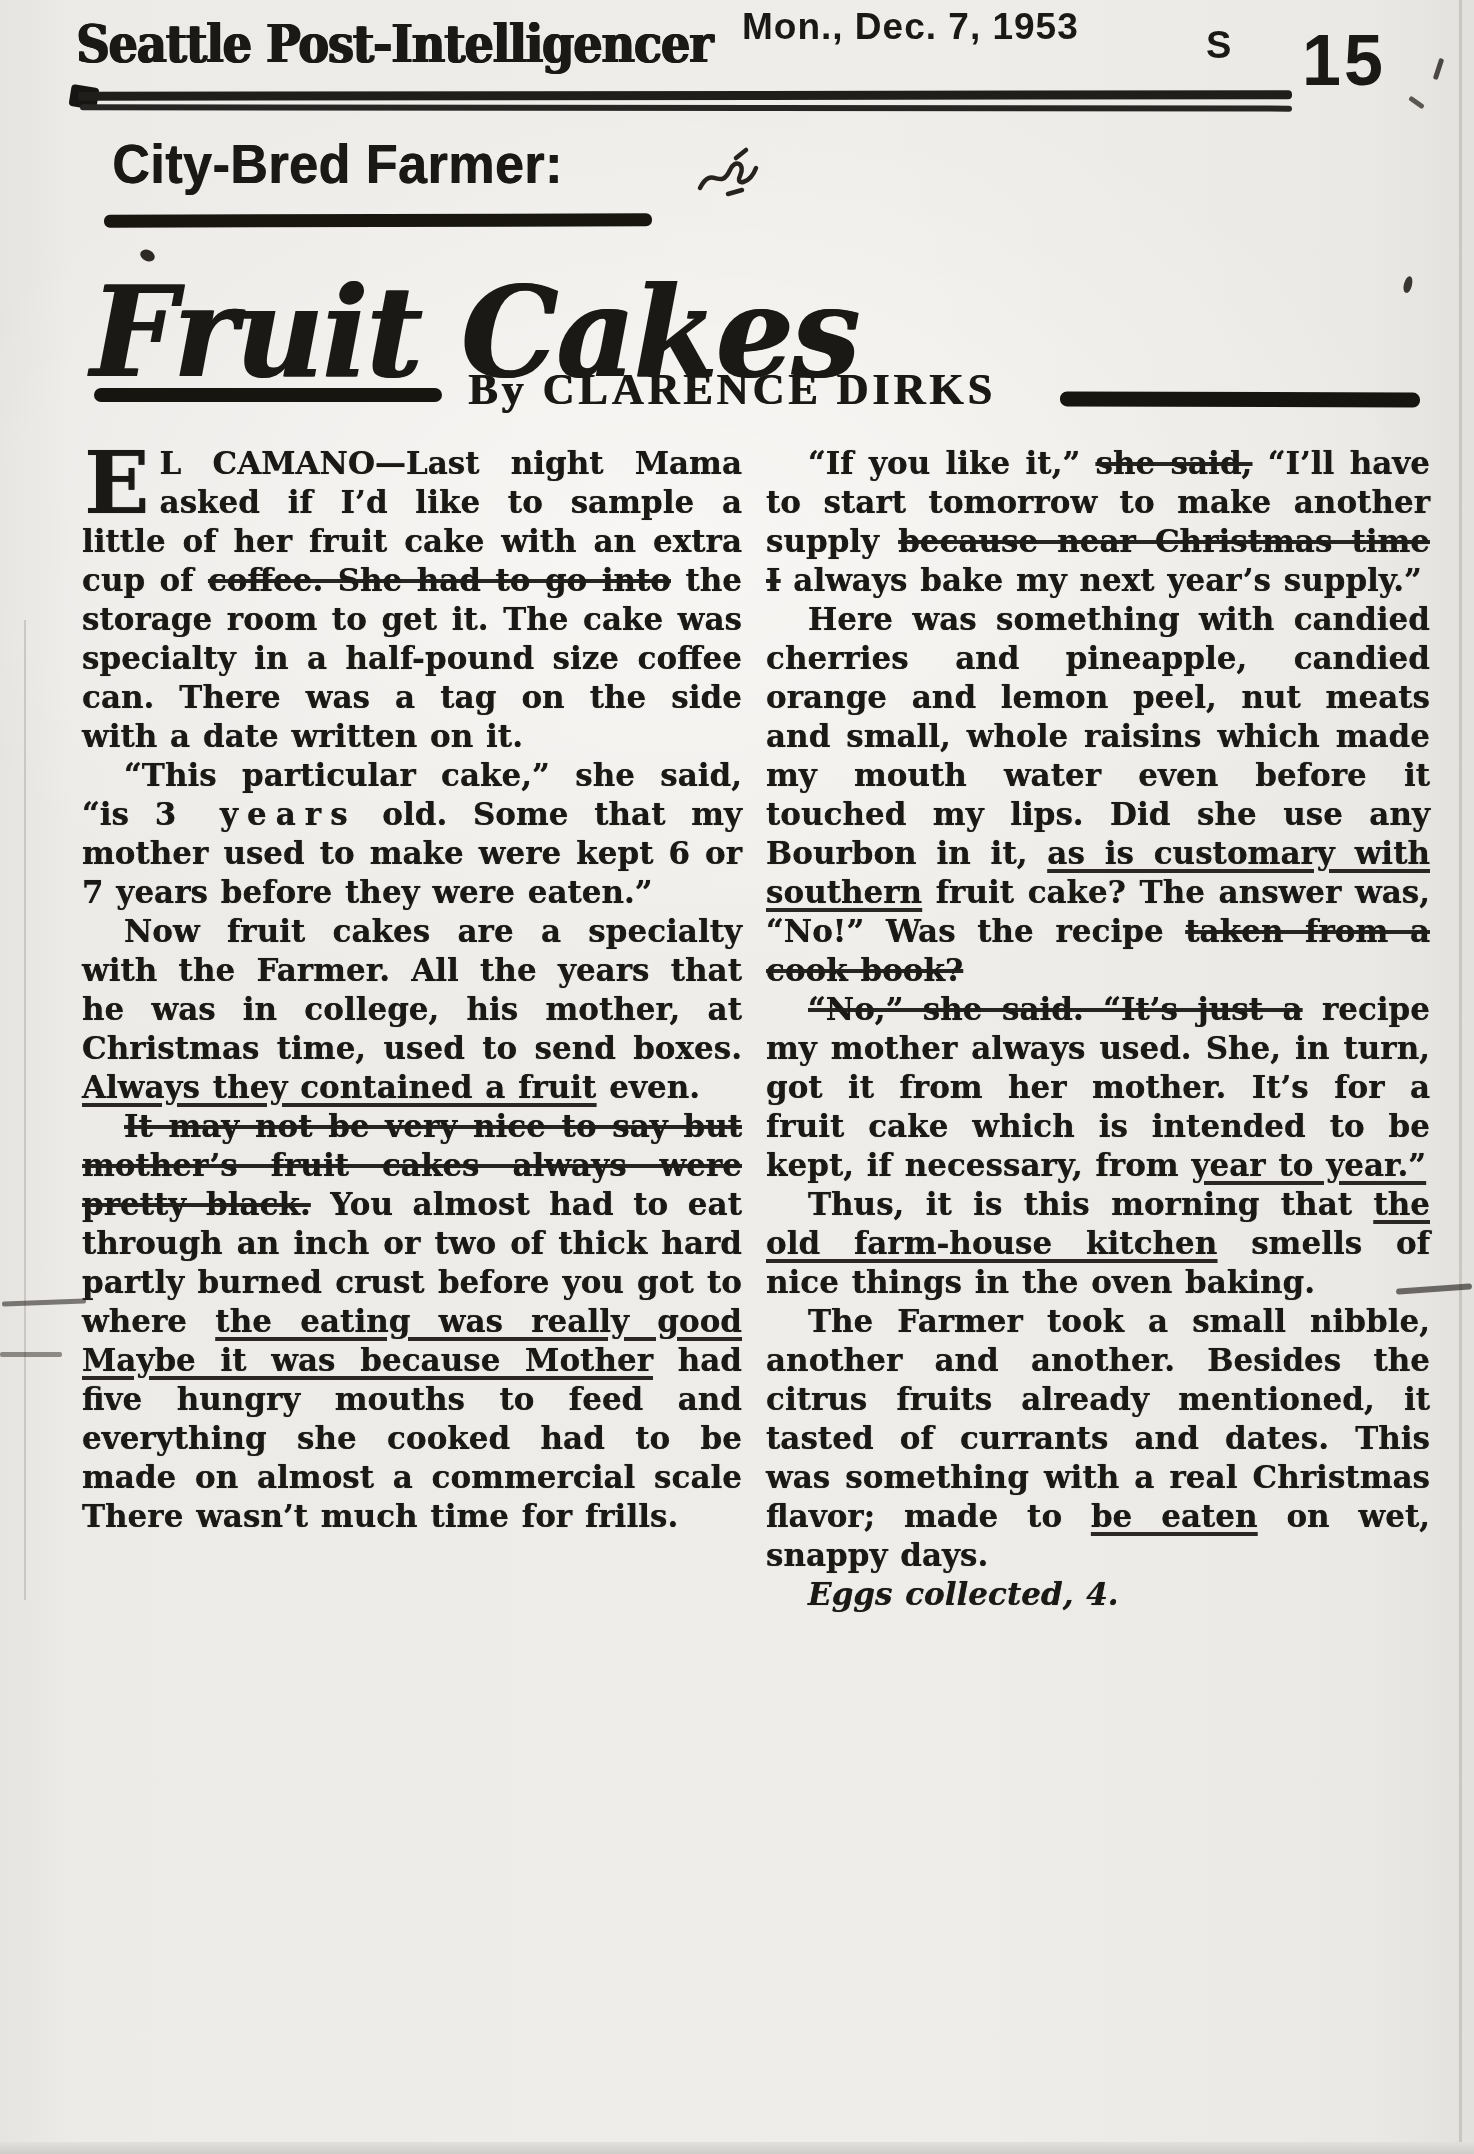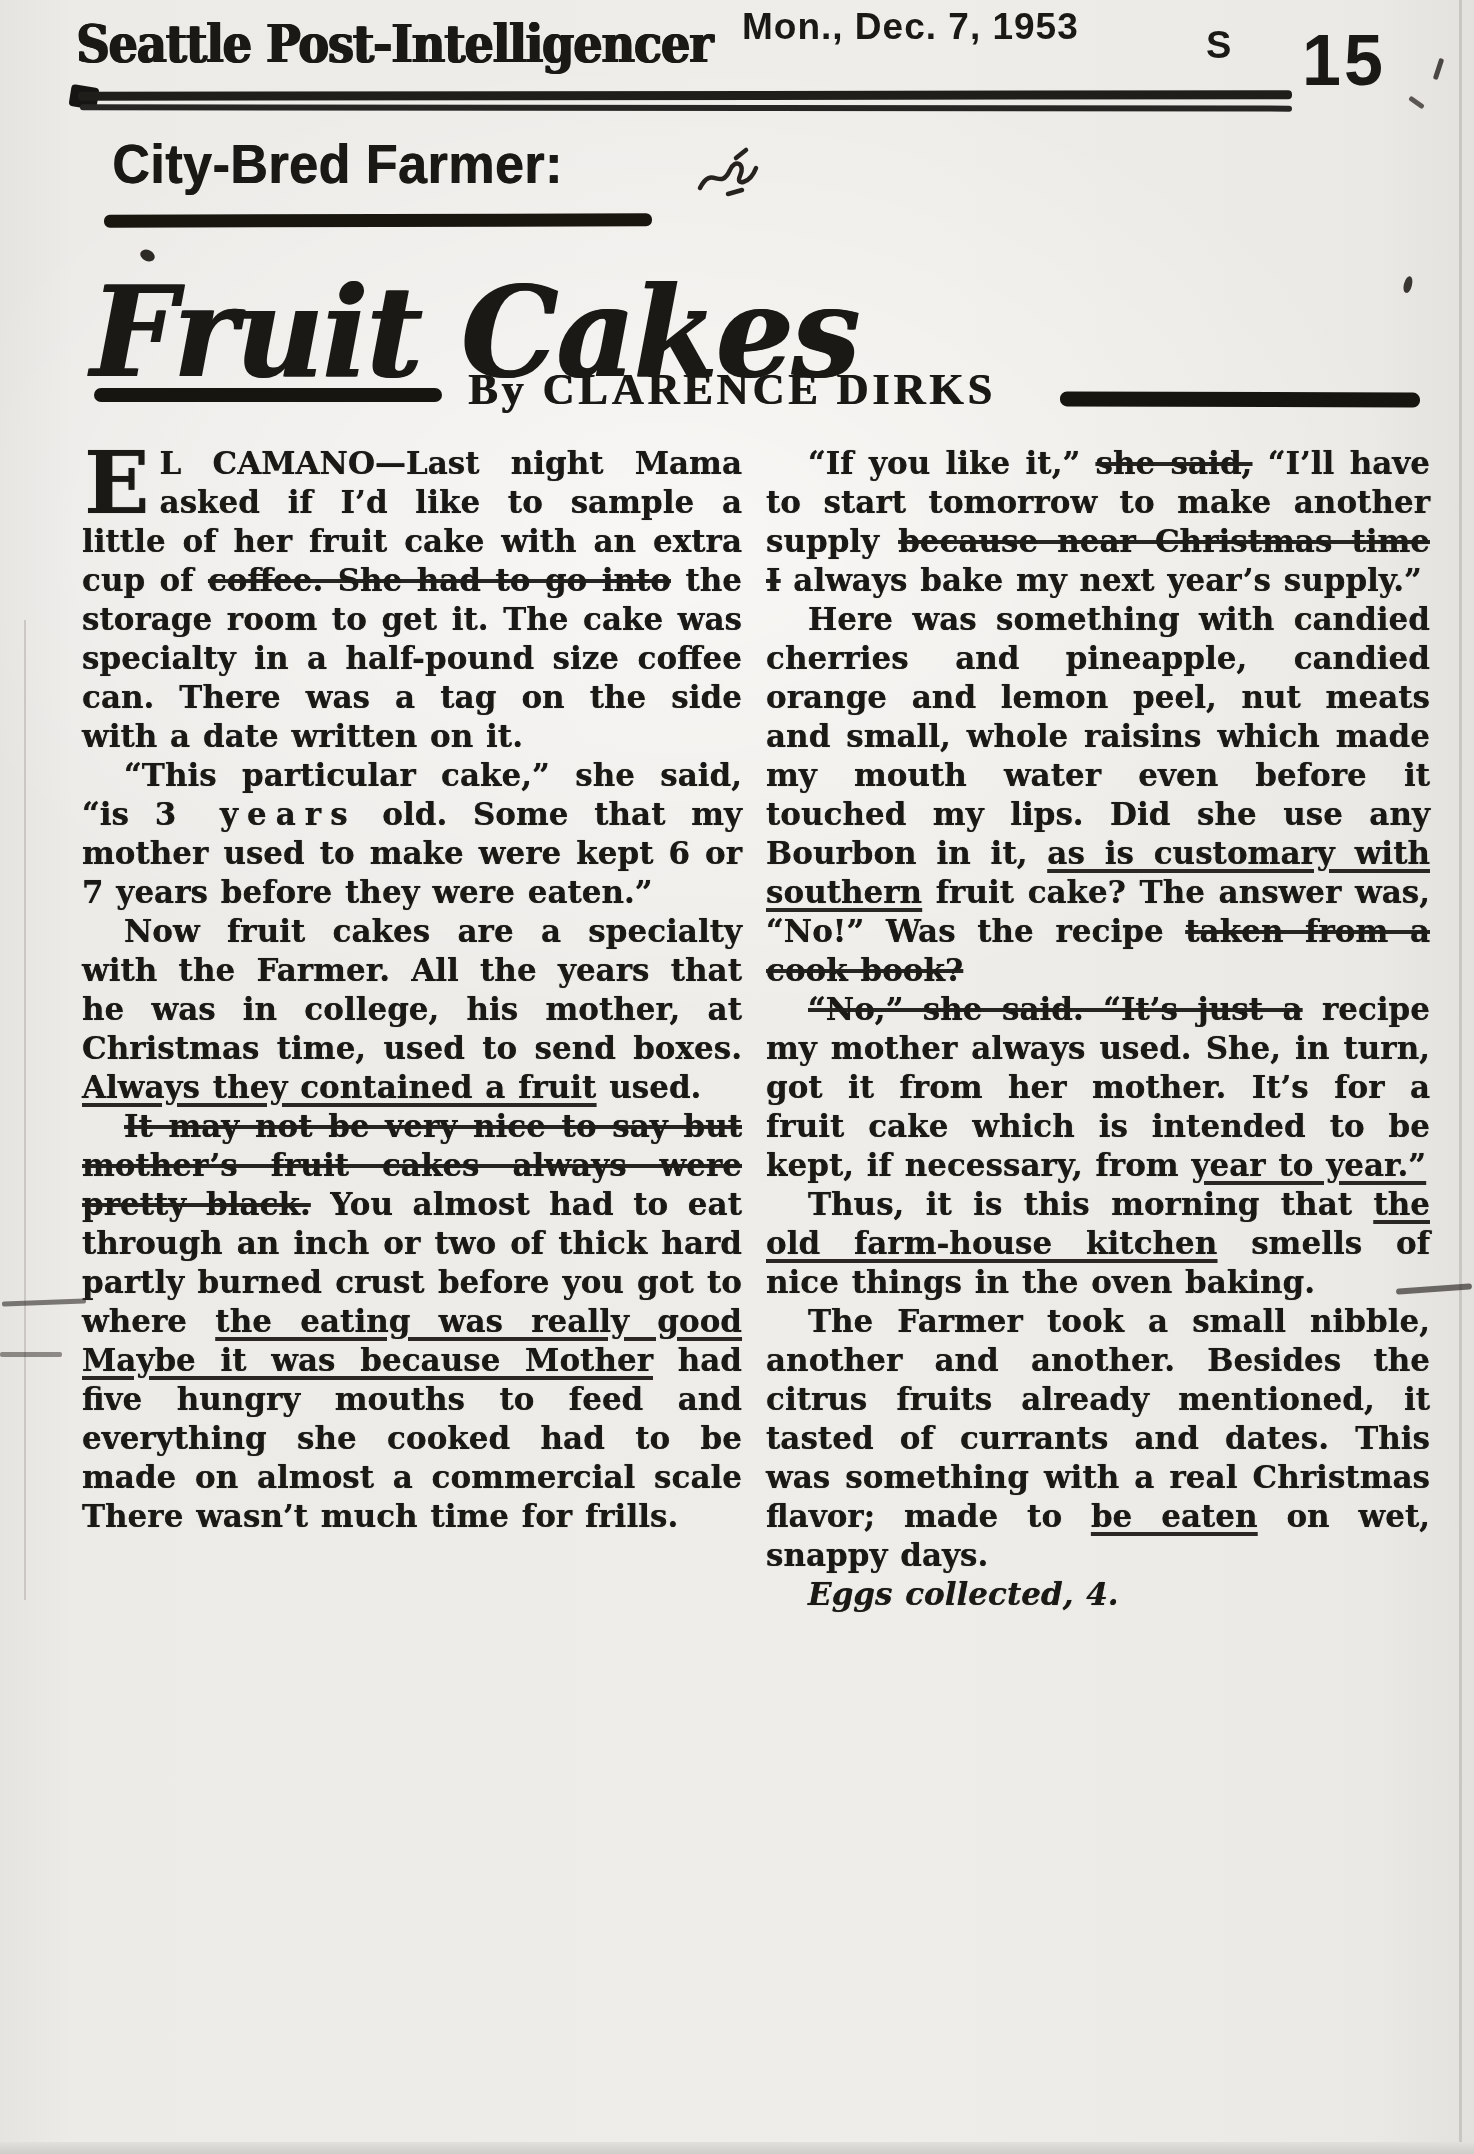--- a/index.html
+++ b/index.html
@@ -84,21 +84,21 @@
 
   <h1 class="abs headline">Fruit Cakes</h1>
 
   <div class="abs byline-rule-l"></div>
   <div class="abs byline">By CLARENCE DIRKS</div>
   <div class="abs byline-rule-r"></div>
 
   <div class="col col-left" id="col-left">
       <p class="noindent"><span class="dropcap">E</span><span>L CAMANO—Last night Mama asked if I’d like to sample a little of her fruit cake with an extra cup of </span><span class="mk-s">coffee. She had to go into</span><span> the storage room to get it. The cake was specialty in a half-pound size coffee can. There was a tag on the side with a date written on it.</span></p>
       <p><span>“This particular cake,” she said, “is </span><span class="mk-sp">3 years</span><span> old. Some that my mother used to make were kept 6 or 7 years before they were eaten.”</span></p>
-      <p><span>Now fruit cakes are a specialty with the Farmer. All the years that he was in college, his mother, at Christmas time, used to send boxes. </span><span class="mk-u">Always they contained a fruit</span><span> used.</span></p>
+      <p><span>Now fruit cakes are a specialty with the Farmer. All the years that he was in college, his mother, at Christmas time, used to send boxes. </span><span class="mk-u">Always they contained a fruit</span><span> even.</span></p>
       <p><span class="mk-s">It may not be very nice to say but mother’s fruit cakes always were pretty black.</span><span> You almost had to eat through an inch or two of thick hard partly burned crust before you got to where </span><span class="mk-u">the eating was really good</span><span> </span><span class="mk-u">Maybe it was because Mother</span><span> had five hungry mouths to feed and everything she cooked had to be made on almost a commercial scale There wasn’t much time for frills.</span></p>
     </div>
   <div class="col col-right" id="col-right">
       <p><span>“If you like it,” </span><span class="mk-s">she said,</span><span> “I’ll have to start tomorrow to make another supply </span><span class="mk-s">because near Christmas time I</span><span> always bake my next year’s supply.”</span></p>
       <p><span>Here was something with candied cherries and pineapple, candied orange and lemon peel, nut meats and small, whole raisins which made my mouth water even before it touched my lips. Did she use any Bourbon in it, </span><span class="mk-u">as is customary with southern</span><span> fruit cake? The answer was, “No!” Was the recipe </span><span class="mk-s">taken from a cook book?</span></p>
       <p><span class="mk-s">“No,” she said. “It’s just a</span><span> recipe my mother always used. She, in turn, got it from her mother. It’s for a fruit cake which is intended to be kept, if necessary, from </span><span class="mk-u">year to year.”</span></p>
       <p><span>Thus, it is this morning that </span><span class="mk-u">the old farm-house kitchen</span><span> smells of nice things in the oven baking.</span></p>
       <p><span>The Farmer took a small nibble, another and another. Besides the citrus fruits already mentioned, it tasted of currants and dates. This was something with a real Christmas flavor; made to </span><span class="mk-u">be eaten</span><span> on wet, snappy days.</span></p>
       <p class="ital"><span>Eggs collected, 4.</span></p>
     </div>

